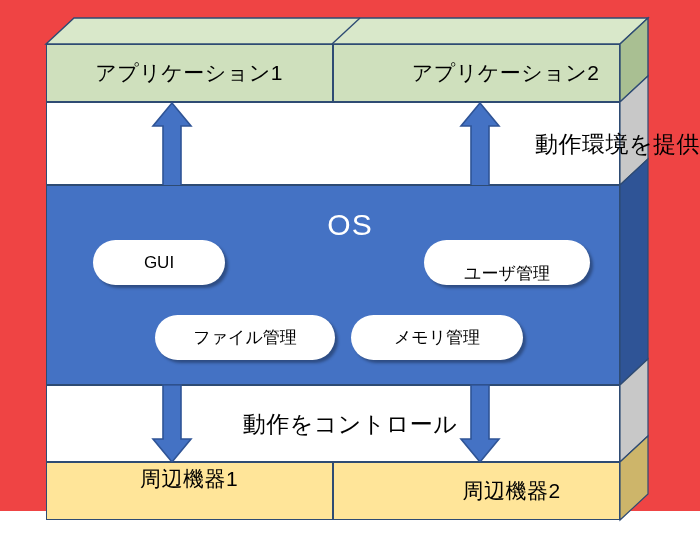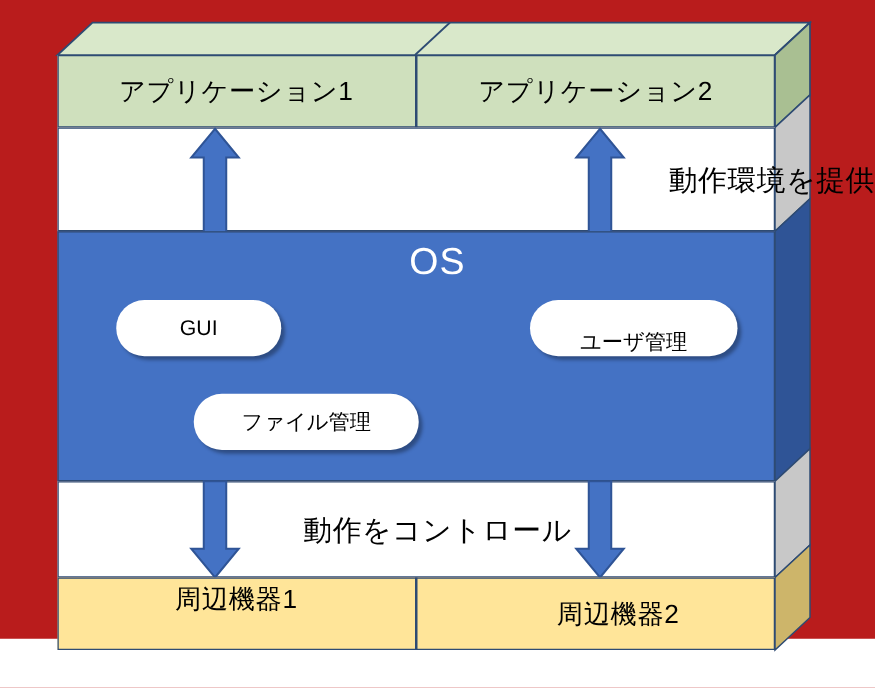--- a/index.html
+++ b/index.html
@@ -10,21 +10,21 @@
   body {
     width: 700px;
     height: 550px;
     font-family: "Liberation Sans", "DejaVu Sans", sans-serif;
     overflow: hidden;
   }
   #stage {
     position: relative;
     width: 700px;
     height: 511px;
-    background: #b91c1c;
+    background: #ef4444;
   }
 
   
   .face-front {
     position: absolute;
     border: 1.6px solid #2e4b73;
     box-sizing: border-box;
   }
   .face-top {
     position: absolute;
@@ -43,20 +43,21 @@
     pointer-events: none;
   }
   .os-title {
     position: absolute;
     color: #ffffff;
     font-size: 30px;
     text-align: center;
     width: 100%;
     left: 0;
     letter-spacing: 1px;
+    margin-top: 15px;
   }
   .mid-label {
     position: absolute;
     color: #000000;
     font-size: 23px;
     text-align: center;
     width: 100%;
     left: 0;
     letter-spacing: 0.5px;
   }
@@ -106,21 +107,21 @@
     <polygon points="620,185 648,159 648,359 620,385" fill="#2f5496" stroke="#2e4b73" stroke-width="1.2"></polygon>
 
     <polygon points="620,385 648,359 648,436 620,462" fill="#c8c8c8" stroke="#2e4b73" stroke-width="1.2"></polygon>
 
     <polygon points="620,462 648,436 648,494 620,520" fill="#cdb56a" stroke="#2e4b73" stroke-width="1.2"></polygon>
   </svg>
 
   <div class="face-front" style="left:46px; top:44px; width:574px; height:58px; background:#cfe0bd;"></div>
   <div class="col-divider" style="left:332px; top:44px; height:58px;"></div>
   <div class="band-label" style="left:46px; top:44px; width:286px; height:58px;">アプリケーション1</div>
-  <div class="band-label" style="left:333px; top:44px; width:287px; height:58px;">アプリケーション2</div>
+  <div class="band-label" style="left:333px; top:44px; width:287px; height:58px;padding-left:29px;">アプリケーション2</div>
 
   <div class="face-front" style="left:46px; top:102px; width:574px; height:83px; background:#ffffff;"></div>
   <div class="mid-label" style="top:129px;text-align:right;">動作環境を提供</div>
 
   <svg class="arrow" style="left:150px; top:100px; width:44px; height:88px;" viewBox="0 0 44 88">
     <polygon points="22,3 41,26 31,26 31,86 13,86 13,26 3,26" fill="#4472c4" stroke="#2f5496" stroke-width="1.6" stroke-linejoin="miter"></polygon>
   </svg>
   <svg class="arrow" style="left:458px; top:100px; width:44px; height:88px;" viewBox="0 0 44 88">
     <polygon points="22,3 41,26 31,26 31,86 13,86 13,26 3,26" fill="#4472c4" stroke="#2f5496" stroke-width="1.6" stroke-linejoin="miter"></polygon>
   </svg>
@@ -131,29 +132,32 @@
   <div class="pill" style="left:93px; top:240px; width:132px; height:45px;justify-content:center;">
     <span>GUI</span>
   </div>
   <div class="pill" style="left:424px; top:240px; width:166px; height:45px;align-items:flex-end;">
     <span>ユーザ管理</span>
   </div>
 
   <div class="pill" style="left:155px; top:315px; width:180px; height:45px;">
     <span>ファイル管理</span>
   </div>
+  <div class="pill" style="left:351px; top:315px; width:172px; height:45px;">
+    <span>メモリ管理</span>
+  </div>
 
   <div class="face-front" style="left:46px; top:385px; width:574px; height:77px; background:#ffffff;"></div>
   <div class="mid-label" style="top:409px;">動作をコントロール</div>
 
   <svg class="arrow" style="left:150px; top:383px; width:44px; height:82px;" viewBox="0 0 44 82">
     <polygon points="22,79 41,56 31,56 31,2 13,2 13,56 3,56" fill="#4472c4" stroke="#2f5496" stroke-width="1.6" stroke-linejoin="miter"></polygon>
   </svg>
   <svg class="arrow" style="left:458px; top:383px; width:44px; height:82px;" viewBox="0 0 44 82">
     <polygon points="22,79 41,56 31,56 31,2 13,2 13,56 3,56" fill="#4472c4" stroke="#2f5496" stroke-width="1.6" stroke-linejoin="miter"></polygon>
   </svg>
 
   <div class="face-front" style="left:46px; top:462px; width:574px; height:58px; background:#ffe599;"></div>
   <div class="col-divider" style="left:332px; top:462px; height:58px;"></div>
   <div class="band-label" style="left:46px; top:450px; width:286px; height:58px;text-align:right;">周辺機器1</div>
-  <div class="band-label" style="left:351px; top:462px; width:287px; height:58px;">周辺機器2</div>
+  <div class="band-label" style="left:333px; top:462px; width:287px; height:58px;padding-left:35px;">周辺機器2</div>
 
 </div>
 
 </body></html>

